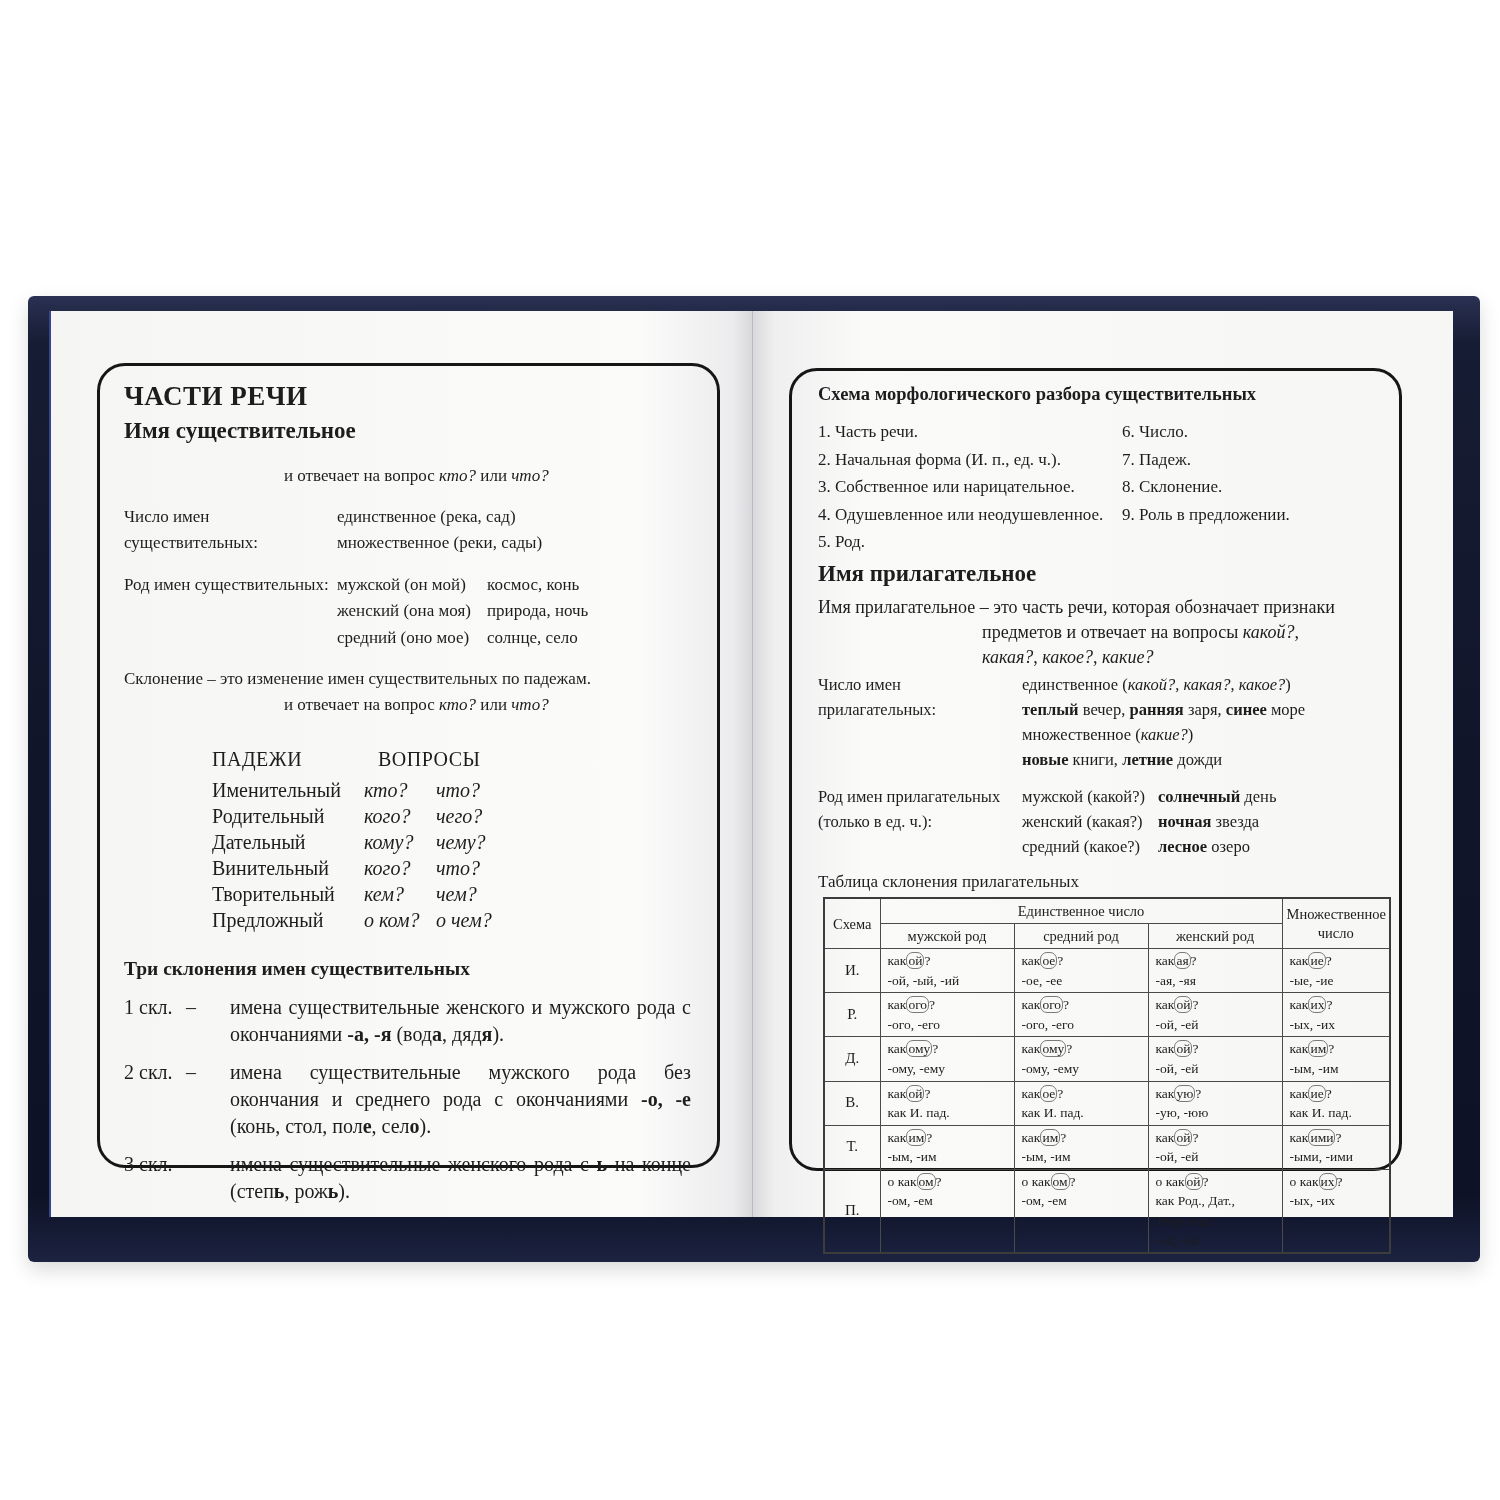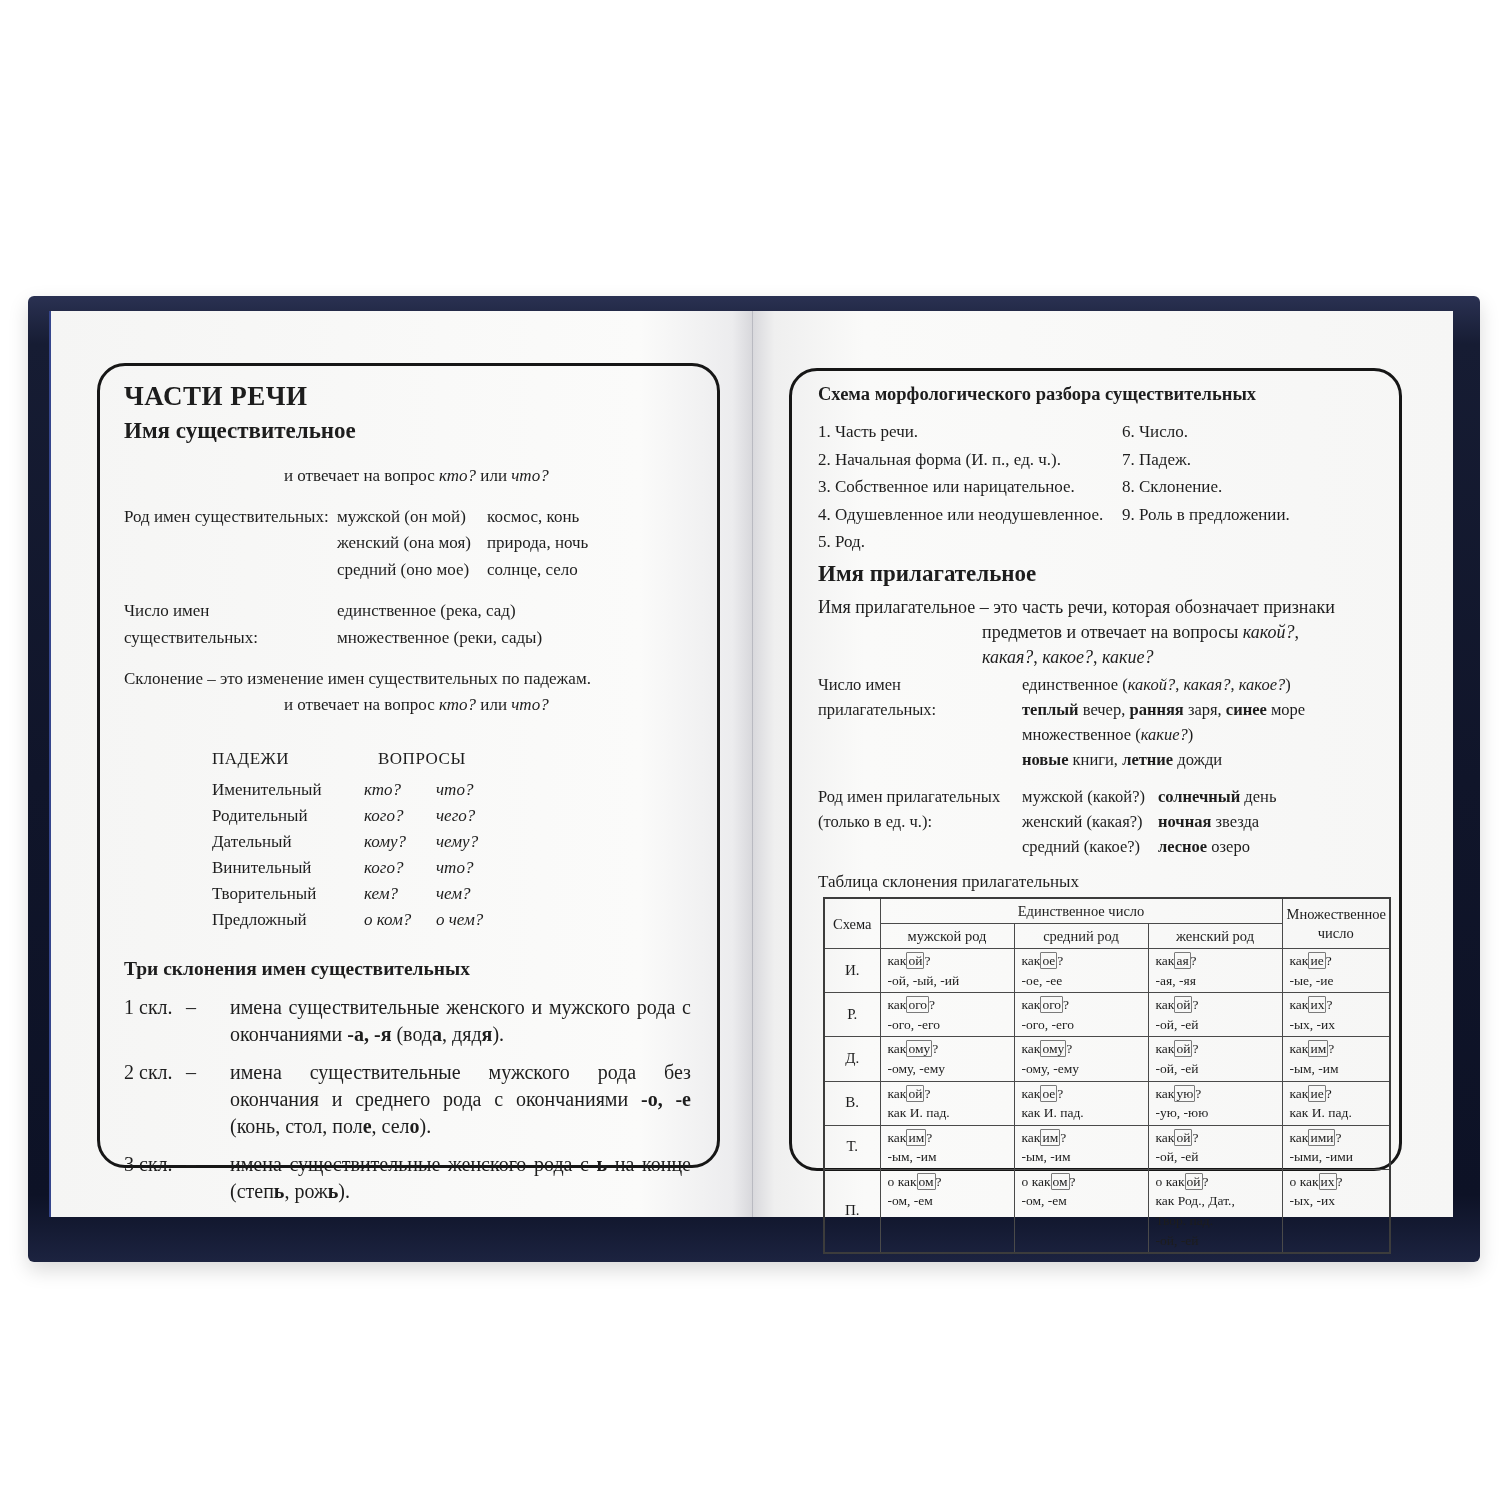--- a/index.html
+++ b/index.html
@@ -19,21 +19,21 @@
   .pagebox.right{left:738px;top:57px;width:613px;height:803px;padding:13px 20px 0 26px;}
   
   .lp-h1{font-size:27px;font-weight:bold;margin:0 0 6px;letter-spacing:0.5px;}
   .lp-h2{font-size:23px;font-weight:bold;margin:0 0 19px;}
   .def{font-size:17px;line-height:25.5px;margin-bottom:15px;}
   .def .l2{margin-left:160px;}
   .blockrow{display:flex;font-size:17px;line-height:26.5px;margin-bottom:15px;}
   .col-label{width:213px;flex:none;}
   .col-mid{width:150px;flex:none;}
   .skl{margin-bottom:29px;}
-  .cases{margin-left:88px;font-size:17px;margin-bottom:25px;}
+  .cases{margin-left:88px;font-size:20px;margin-bottom:25px;}
   .cases .hrow{display:flex;line-height:26px;margin-bottom:5px;letter-spacing:0.5px;}
   .cases .hrow .hc1{width:152px;flex:none;}
   .cases .hrow .hc2{margin-left:14px;}
   .cases .crow{display:flex;line-height:26px;}
   .cname{width:152px;flex:none;}
   .qq{font-style:italic;}
   .q1{width:72px;flex:none;}
   .td-heading{font-size:19.5px;font-weight:bold;margin:0 0 14px;}
   .decl-item{display:flex;font-size:20px;line-height:27px;margin-bottom:11px;}
   .dnum{width:62px;flex:none;}
@@ -55,57 +55,57 @@
             font-size:13.5px;line-height:1.45;}
   table.adj th,table.adj td{border:1px solid #4a4a4a;padding:2px 7px;vertical-align:middle;}
   table.adj{border:2px solid #3c3c3c;}
   table.adj th{font-weight:normal;font-size:14.5px;text-align:center;padding:3px 4px;line-height:1.25;}
   table.adj td{vertical-align:top;}
   td.case{text-align:center;font-size:15px;vertical-align:middle !important;}
   col.c-case{width:56px;} col.c-g{width:134px;} col.c-pl{width:108px;}
   
   .it{font-style:italic;}
   .bd{font-weight:bold;}
-  .box{border:1px solid #7a7a7a;padding:0 1px;border-radius:1px;}
+  .box{border:1px solid #7a7a7a;padding:0 1px;border-radius:7px;}
 </style>
 </head>
 <body>
 
 <div class="canvas">
   <div class="book">
     <div class="pages">
       <div class="spine-line"></div>
 
       <section class="pagebox left">
         <div class="lp-h1">ЧАСТИ РЕЧИ</div>
         <div class="lp-h2">Имя существительное</div>
 
         <div class="def">
           <div class="l2"><span>и отвечает на вопрос </span><span class="it">кто?</span><span> или </span><span class="it">что?</span></div>
+        </div>
+
+        <div class="blockrow">
+          <div class="col-label">Число имен существительных:</div>
+          <div>
+            <div>единственное (река, сад)</div>
+            <div>множественное (реки, сады)</div>
+          </div>
         </div>
 
         <div class="blockrow">
           <div class="col-label">Род имен существительных:</div>
           <div class="col-mid">
             <div>мужской (он мой)</div>
             <div>женский (она моя)</div>
             <div>средний (оно мое)</div>
           </div>
           <div>
             <div>космос, конь</div>
             <div>природа, ночь</div>
             <div>солнце, село</div>
-          </div>
-        </div>
-
-        <div class="blockrow">
-          <div class="col-label">Число имен существительных:</div>
-          <div>
-            <div>единственное (река, сад)</div>
-            <div>множественное (реки, сады)</div>
           </div>
         </div>
 
         <div class="def skl">
           <div class="l1">Склонение – это изменение имен существительных по падежам.</div>
           <div class="l2"><span>и отвечает на вопрос </span><span class="it">кто?</span><span> или </span><span class="it">что?</span></div>
         </div>
 
         <div class="cases">
           <div class="hrow">

